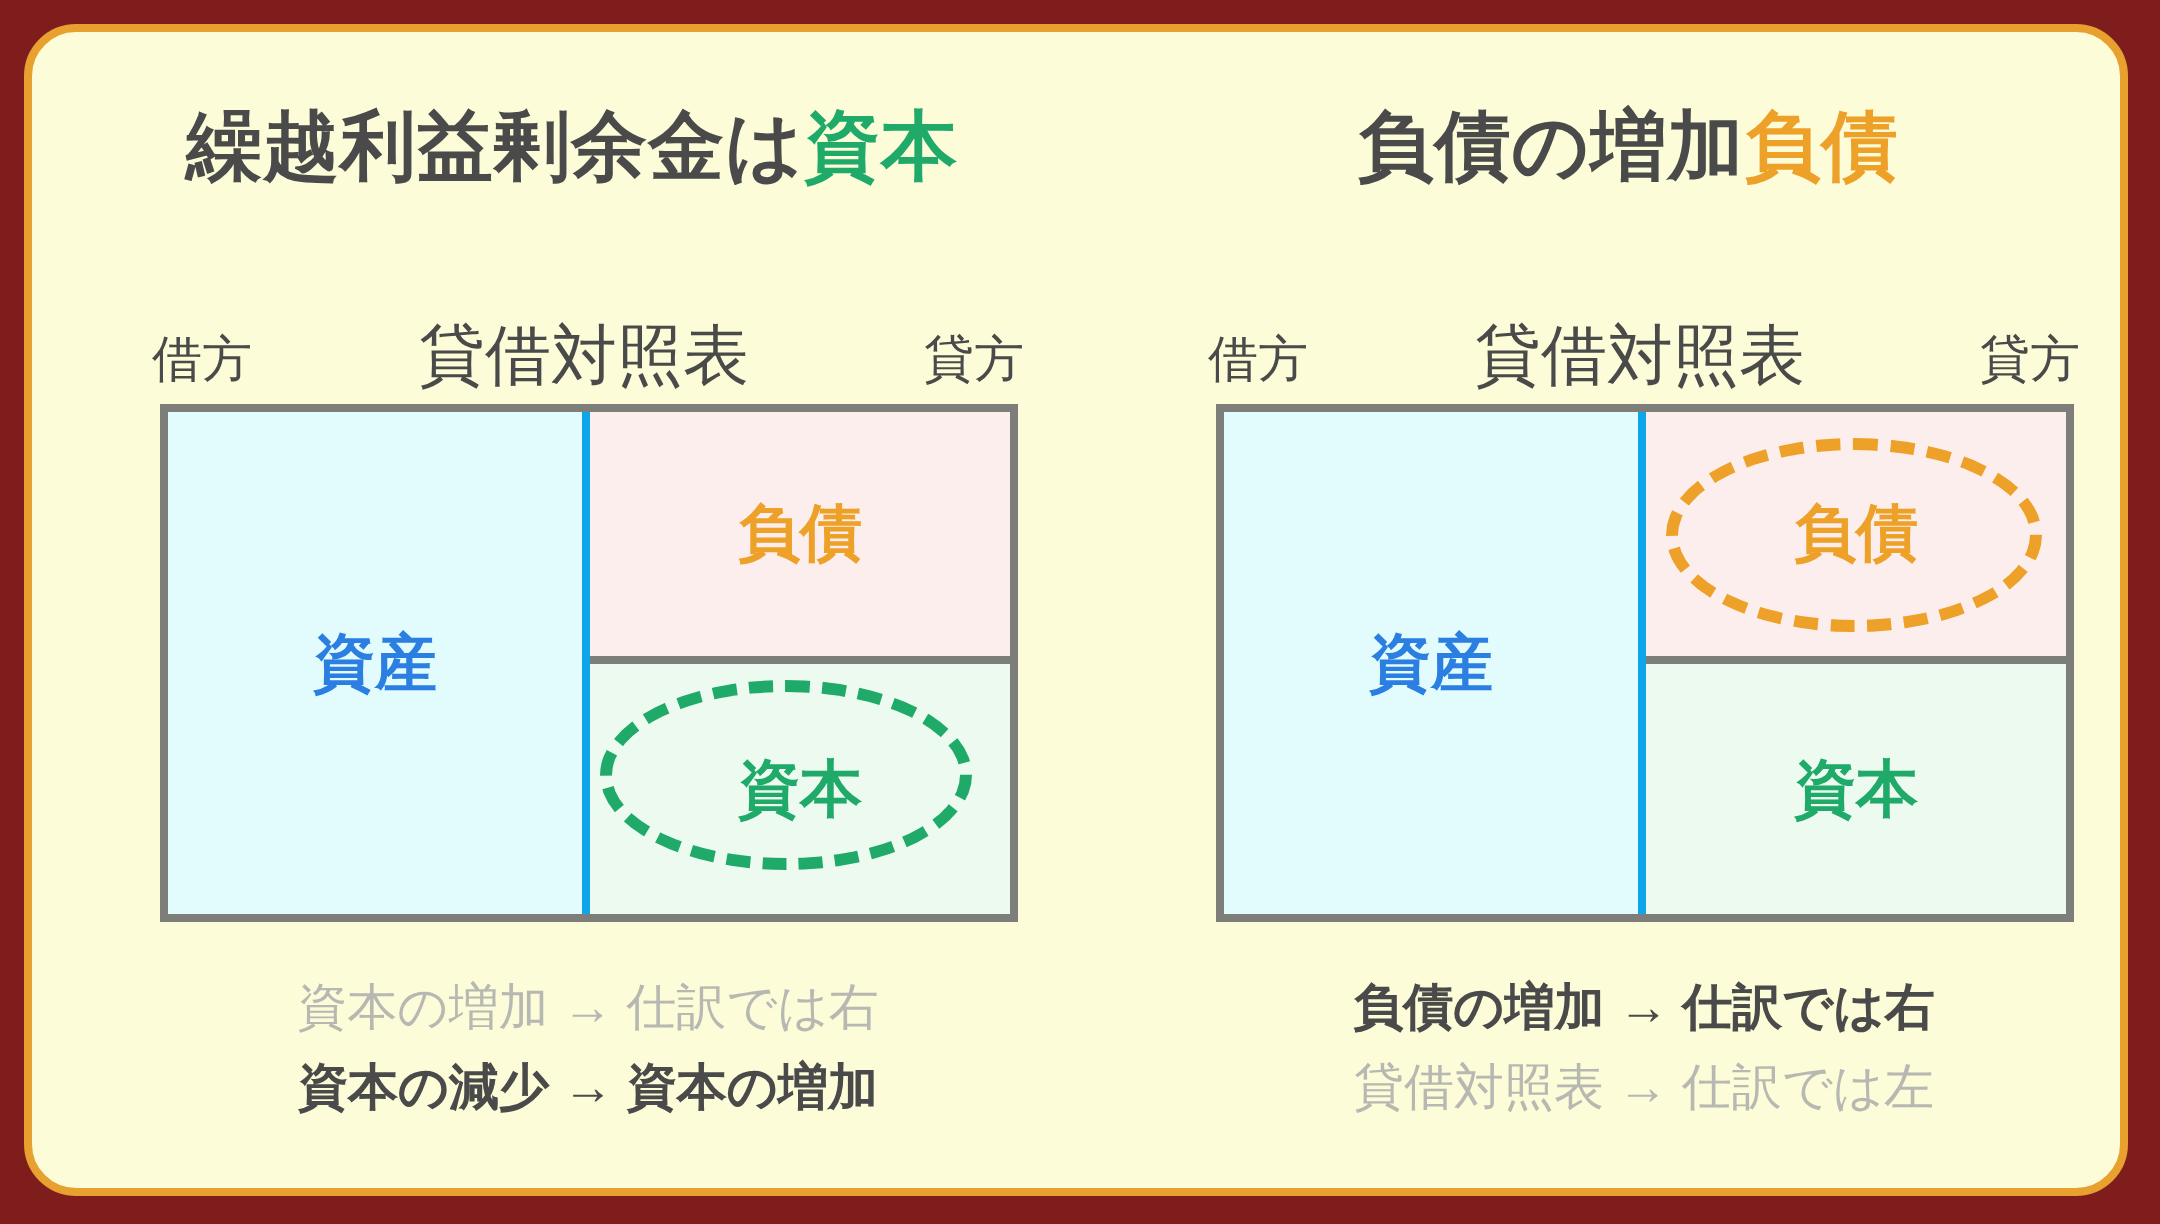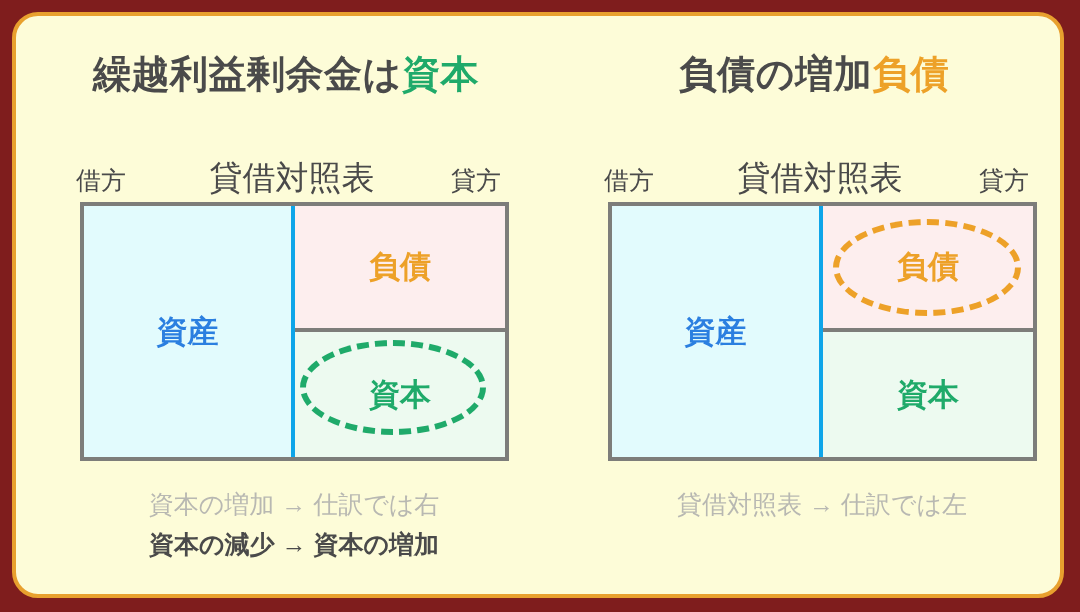--- a/index.html
+++ b/index.html
@@ -70,21 +70,21 @@
   }
   .bs-header .side-label {
     position: absolute;
     bottom: 2px;
     font-size: 25px;
     line-height: 28px;
     color: #4a4a4a;
     font-weight: 500;
   }
   .bs-header .side-left  { left: 8px; text-align: center; }
-  .bs-header .side-right { right: 15px; }
+  .bs-header .side-right { right: 4px; }
   .bs-header .center-label {
     position: absolute;
     bottom: 0px;
     left: 0;
     width: 100%;
     text-align: center;
     font-size: 33px;
     line-height: 36px;
     color: #4a4a4a;
     font-weight: 500;
@@ -240,19 +240,20 @@
         <div class="bs-cell cell-liab">
           <div class="ellipse ellipse-orange" id="ellipse-liab-right"></div>
           <span class="cell-label lbl-liab">負債</span>
         </div>
         <div class="bs-cell cell-equity">
           <span class="cell-label lbl-equity">資本</span>
         </div>
       </div>
 
       <div class="rules">
+        <div class="rule-line rule-strong">負債の増加 → 仕訳では右</div>
         <div class="rule-line rule-faint">貸借対照表 → 仕訳では左</div>
       </div>
 
     </div>
 
   </div>
 </div>
 
 </body></html>

